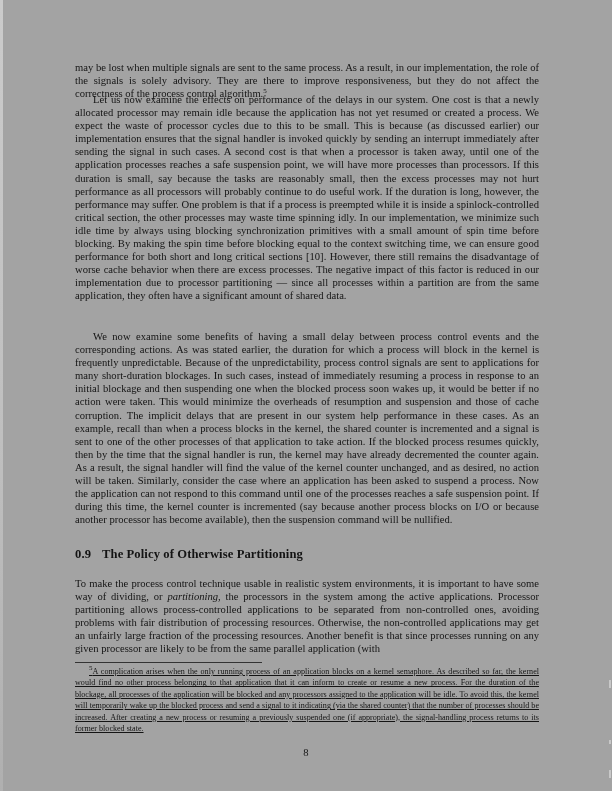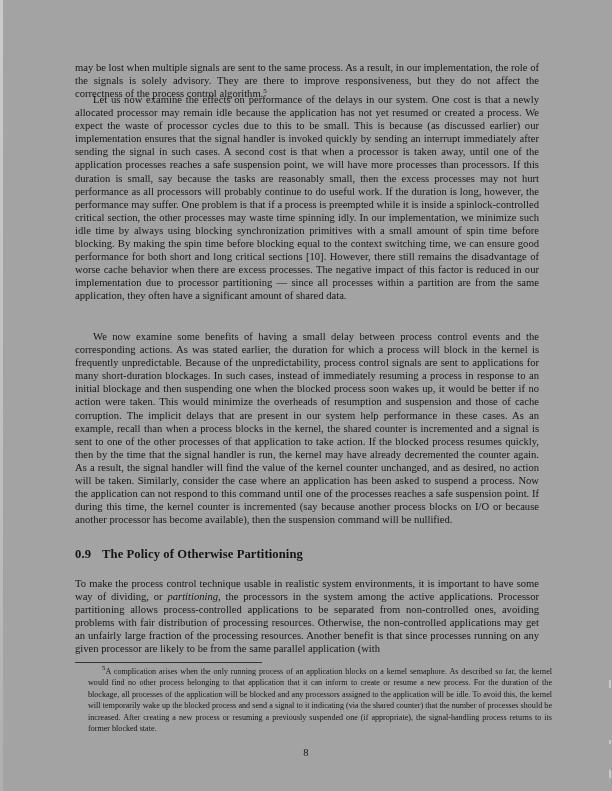--- a/index.html
+++ b/index.html
@@ -25,22 +25,22 @@
   .p4 { top: 577px; }
   .p { margin: 0; }
   sup { font-size: 7px; line-height: 0; vertical-align: 4px; }
   .heading {
     position: absolute; left: 75px; top: 547px;
     font-size: 12.6px; font-weight: bold; letter-spacing: 0.1px;
   }
   .heading .num { display: inline-block; width: 24px; }
   .fn-rule { position: absolute; left: 75px; top: 662px; width: 187px; height: 1px; background: #333; }
   .footnote {
-    position: absolute; left: 88px; top: 666px; width: 464px;
-    font-size: 8.1px; line-height: 11.4px; text-align: justify; text-indent: 14px;
+    position: absolute; left: 75px; top: 666px; width: 464px;
+    font-size: 8.1px; line-height: 11.4px; text-align: justify; text-indent: 14px; text-decoration: underline;
   }
   .page-number {
     position: absolute; left: 0; width: 612px; top: 747px; text-align: center;
     font-size: 10.6px;
   }
   em { font-style: italic; }
 </style>
 </head>
 <body>
 

